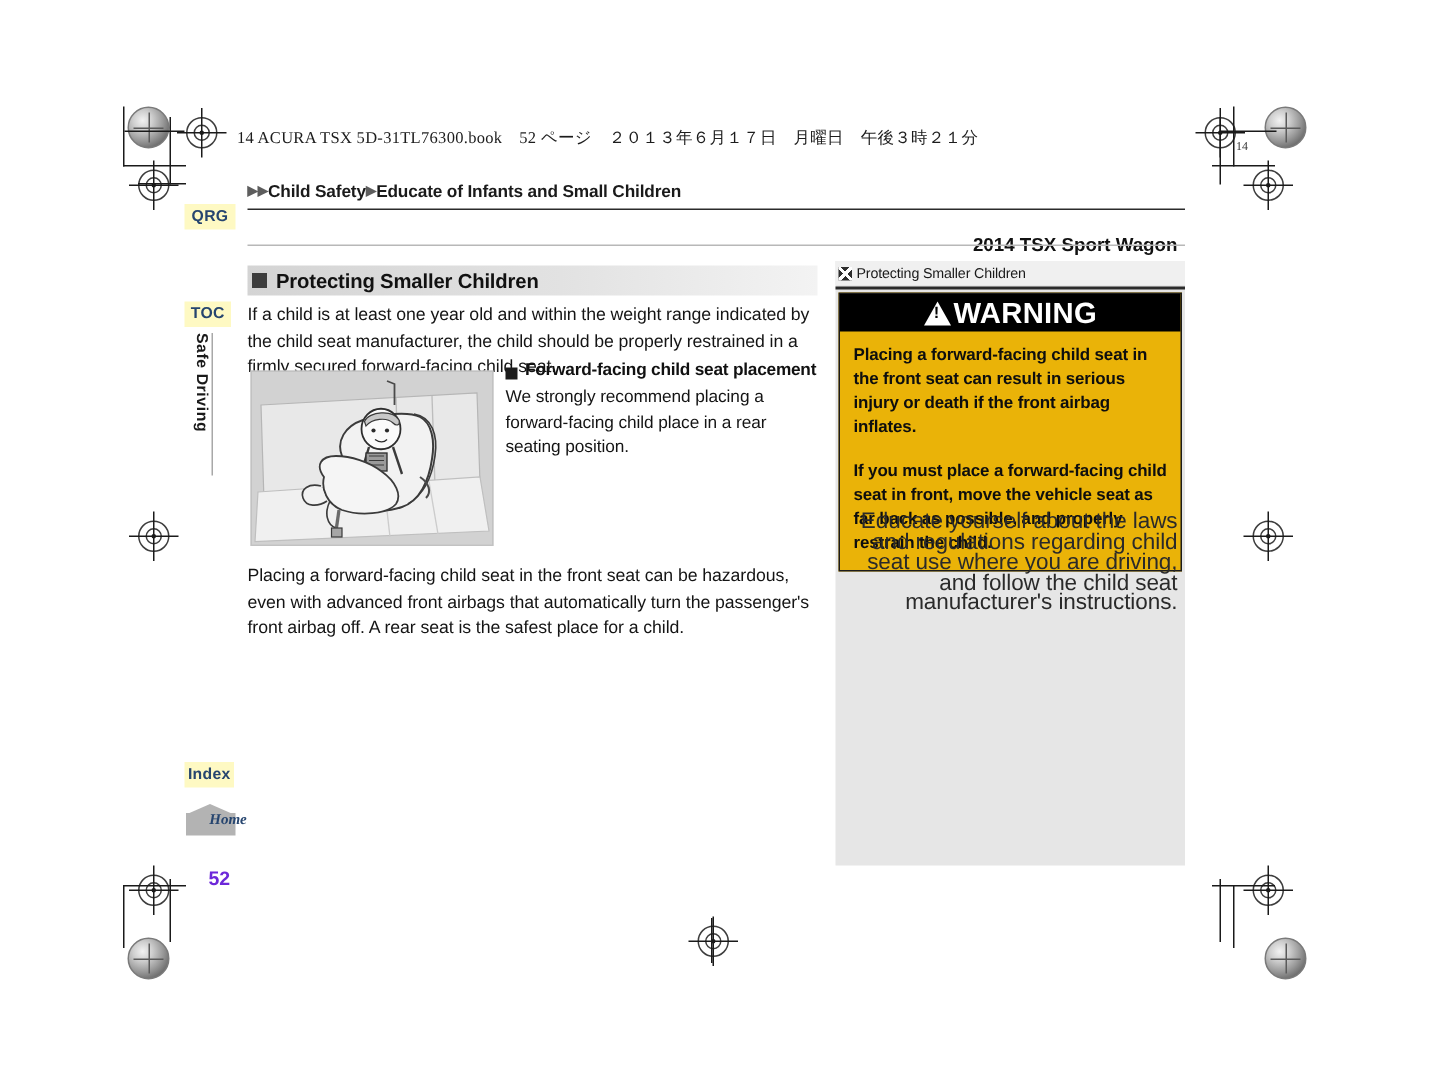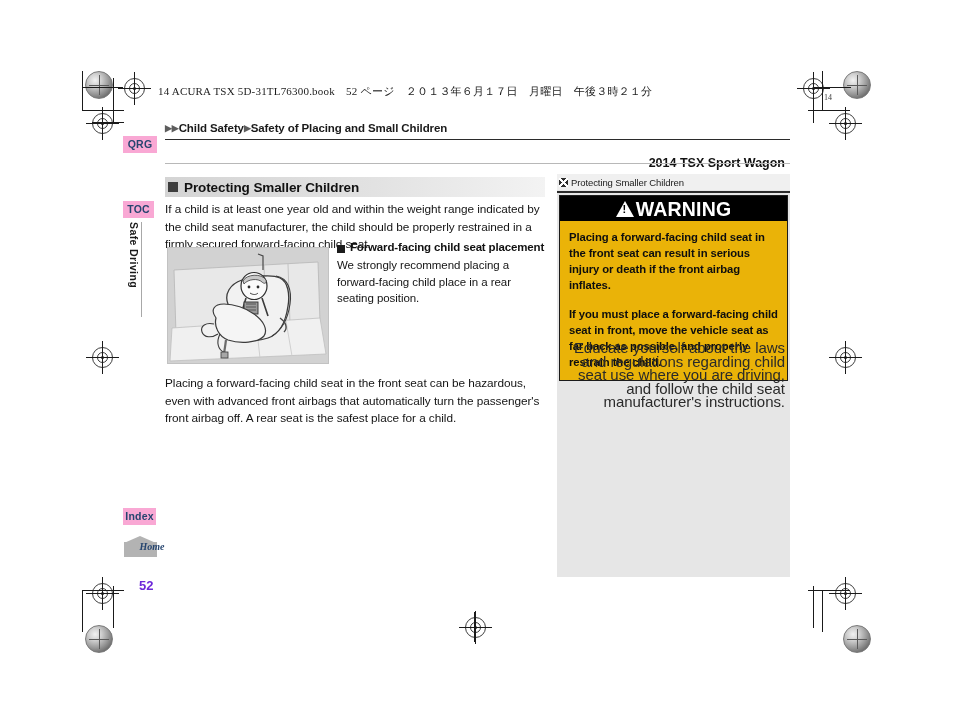--- a/index.html
+++ b/index.html
@@ -121,21 +121,21 @@
     left: 165px;
     top: 163px;
     width: 625px;
     height: 1px;
     background: #b8b8b8;
   }
 
   
   .nav-tab {
     position: absolute;
-    background: #f9a8d4;
+    background: #fef9c3;
     color: #26456f;
     font-weight: bold;
     font-size: 10.5px;
     text-align: center;
     line-height: 17px;
     letter-spacing: 0.2px;
   }
   .nav-tab-qrg { left: 123px; top: 136px; width: 34px; height: 17px; }
   .nav-tab-toc { left: 123px; top: 201px; width: 31px; height: 17px; }
   .nav-tab-index { left: 123px; top: 508px; width: 33px; height: 17px; }
@@ -470,21 +470,21 @@
 <div class="crop-line crop-h" style="left:808px; top:590px; width:42px;"></div>
 <div class="crop-line crop-v" style="left:474px; top:612px; height:30px;"></div>
 <div class="crop-line crop-v" style="left:113px; top:586px; height:42px;"></div>
 <div class="crop-line crop-v" style="left:813px; top:586px; height:42px;"></div>
 
 <span class="edge-num" style="left:824px; top:93px;">14</span>
 
 <div class="file-header">14 ACURA TSX 5D-31TL76300.book　52 ページ　２０１３年６月１７日　月曜日　午後３時２１分</div>
 
 <div class="breadcrumb">
-  <span class="tri">▶</span><span class="tri">▶</span><span>Child Safety</span><span class="tri">▶</span><span>Safety of Placing and Small Children</span>
+  <span class="tri">▶</span><span class="tri">▶</span><span>Child Safety</span><span class="tri">▶</span><span>Educate of Infants and Small Children</span>
 </div>
 <div class="header-rule"></div>
 <div class="model-name">2014 TSX Sport Wagon</div>
 <div class="header-rule2"></div>
 
 <div class="nav-tab nav-tab-qrg">QRG</div>
 <div class="nav-tab nav-tab-toc">TOC</div>
 <div class="nav-vertical">Safe Driving</div>
 <div class="nav-vertical-rule"></div>
 <div class="nav-tab nav-tab-index">Index</div>

